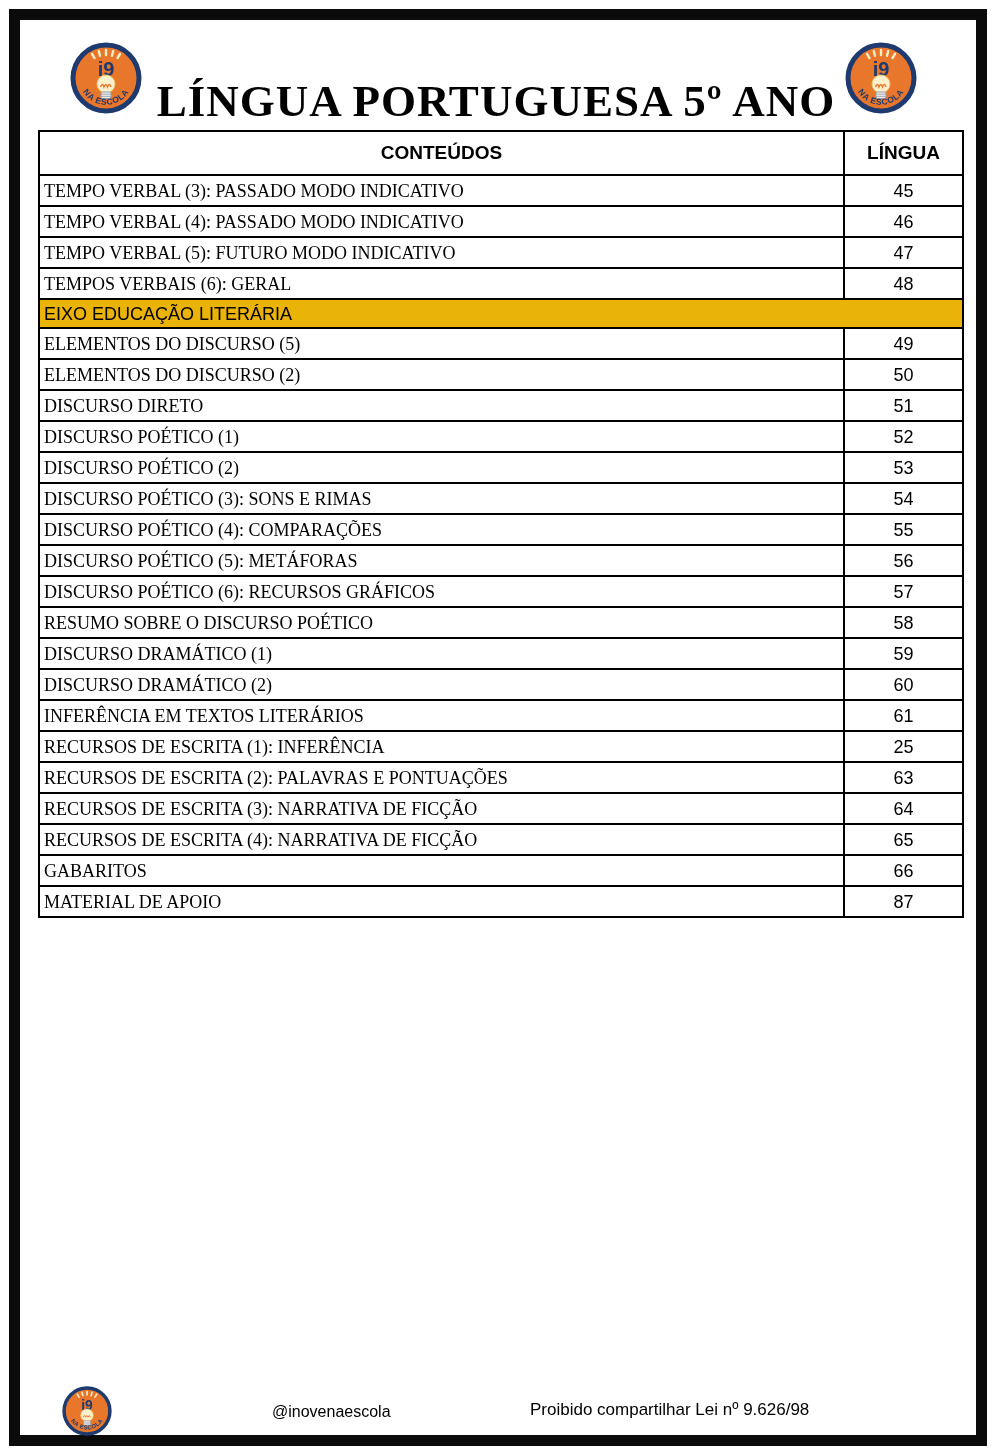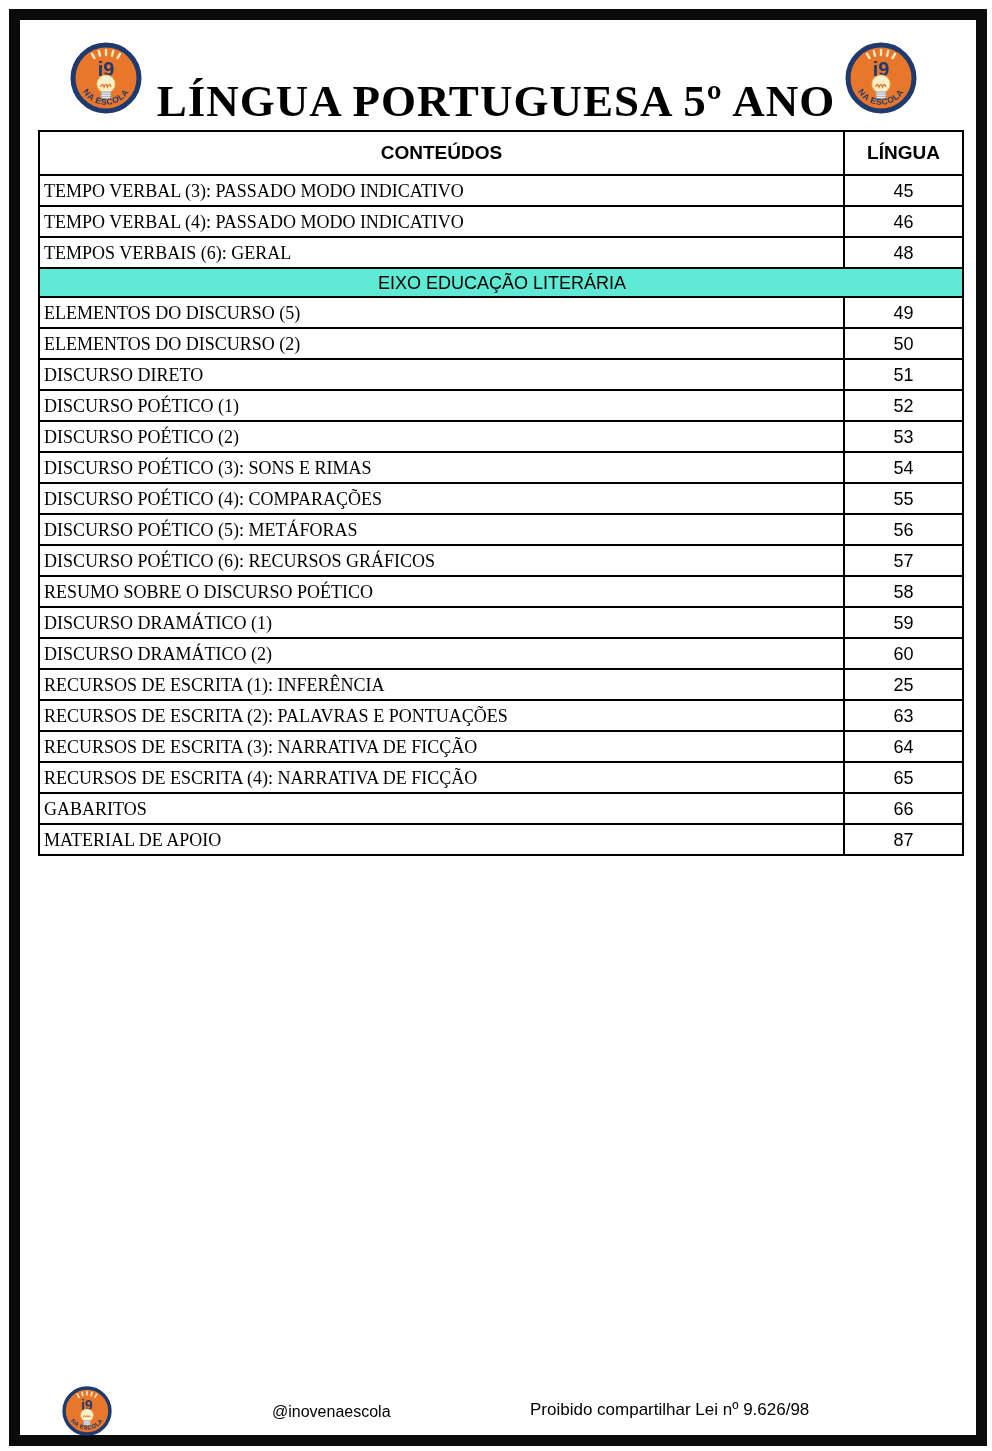--- a/index.html
+++ b/index.html
@@ -92,25 +92,29 @@
     <tbody>
         <tr>
       <td class="cell-title">TEMPO VERBAL (3): PASSADO MODO INDICATIVO</td>
       <td class="cell-page">45</td>
     </tr>
         <tr>
       <td class="cell-title">TEMPO VERBAL (4): PASSADO MODO INDICATIVO</td>
       <td class="cell-page">46</td>
     </tr>
         <tr>
+      <td class="cell-title">TEMPO VERBAL (5): FUTURO MODO INDICATIVO</td>
+      <td class="cell-page">47</td>
+    </tr>
+        <tr>
       <td class="cell-title">TEMPOS VERBAIS (6): GERAL</td>
       <td class="cell-page">48</td>
     </tr>
         <tr class="section-row">
-          <td colspan="2" style="background: #5eead4; text-align: center;">EIXO EDUCAÇÃO LITERÁRIA</td>
+          <td colspan="2" style="background: #eab308;">EIXO EDUCAÇÃO LITERÁRIA</td>
         </tr>
         <tr>
       <td class="cell-title">ELEMENTOS DO DISCURSO (5)</td>
       <td class="cell-page">49</td>
     </tr>
         <tr>
       <td class="cell-title">ELEMENTOS DO DISCURSO (2)</td>
       <td class="cell-page">50</td>
     </tr>
         <tr>
@@ -145,20 +149,24 @@
       <td class="cell-title">RESUMO SOBRE O DISCURSO POÉTICO</td>
       <td class="cell-page">58</td>
     </tr>
         <tr>
       <td class="cell-title">DISCURSO DRAMÁTICO (1)</td>
       <td class="cell-page">59</td>
     </tr>
         <tr>
       <td class="cell-title">DISCURSO DRAMÁTICO (2)</td>
       <td class="cell-page">60</td>
+    </tr>
+        <tr>
+      <td class="cell-title">INFERÊNCIA EM TEXTOS LITERÁRIOS</td>
+      <td class="cell-page">61</td>
     </tr>
         <tr>
       <td class="cell-title">RECURSOS DE ESCRITA (1): INFERÊNCIA</td>
       <td class="cell-page">25</td>
     </tr>
         <tr>
       <td class="cell-title">RECURSOS DE ESCRITA (2): PALAVRAS E PONTUAÇÕES</td>
       <td class="cell-page">63</td>
     </tr>
         <tr>

